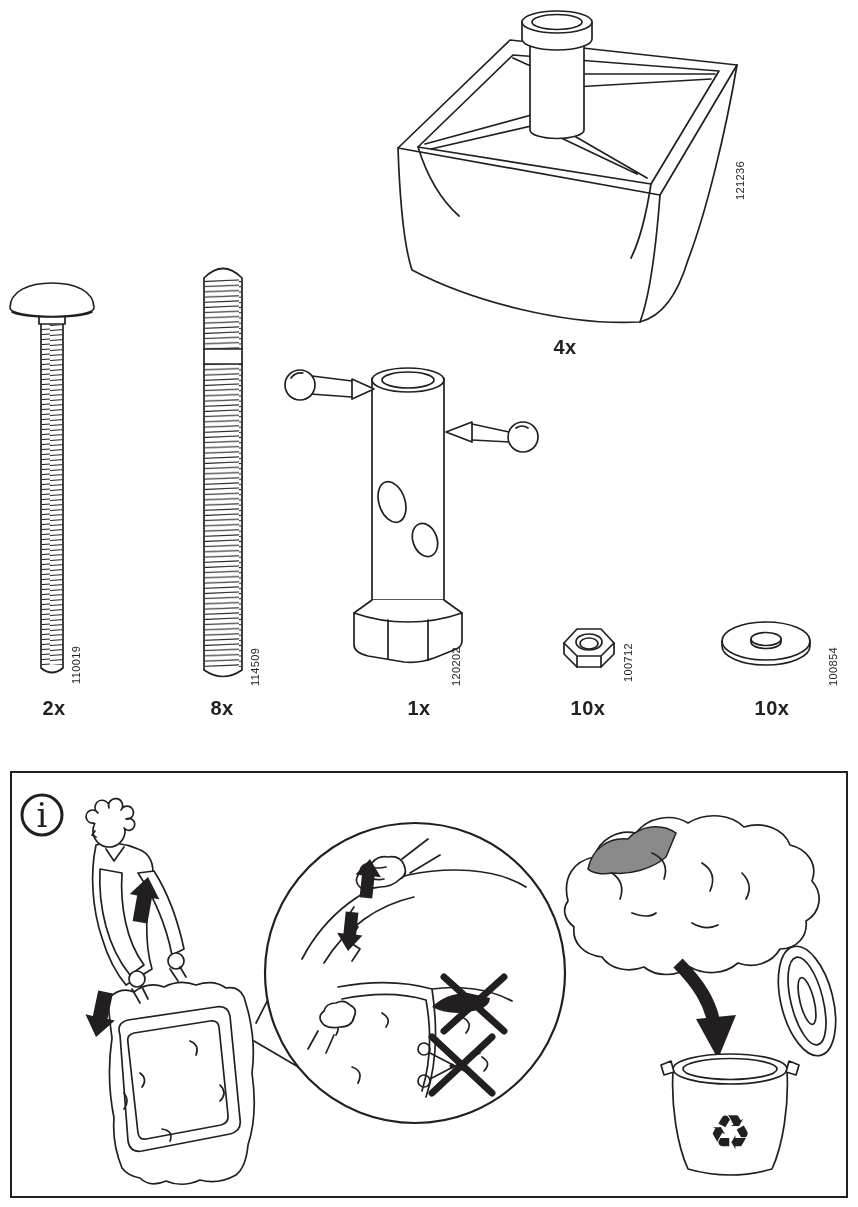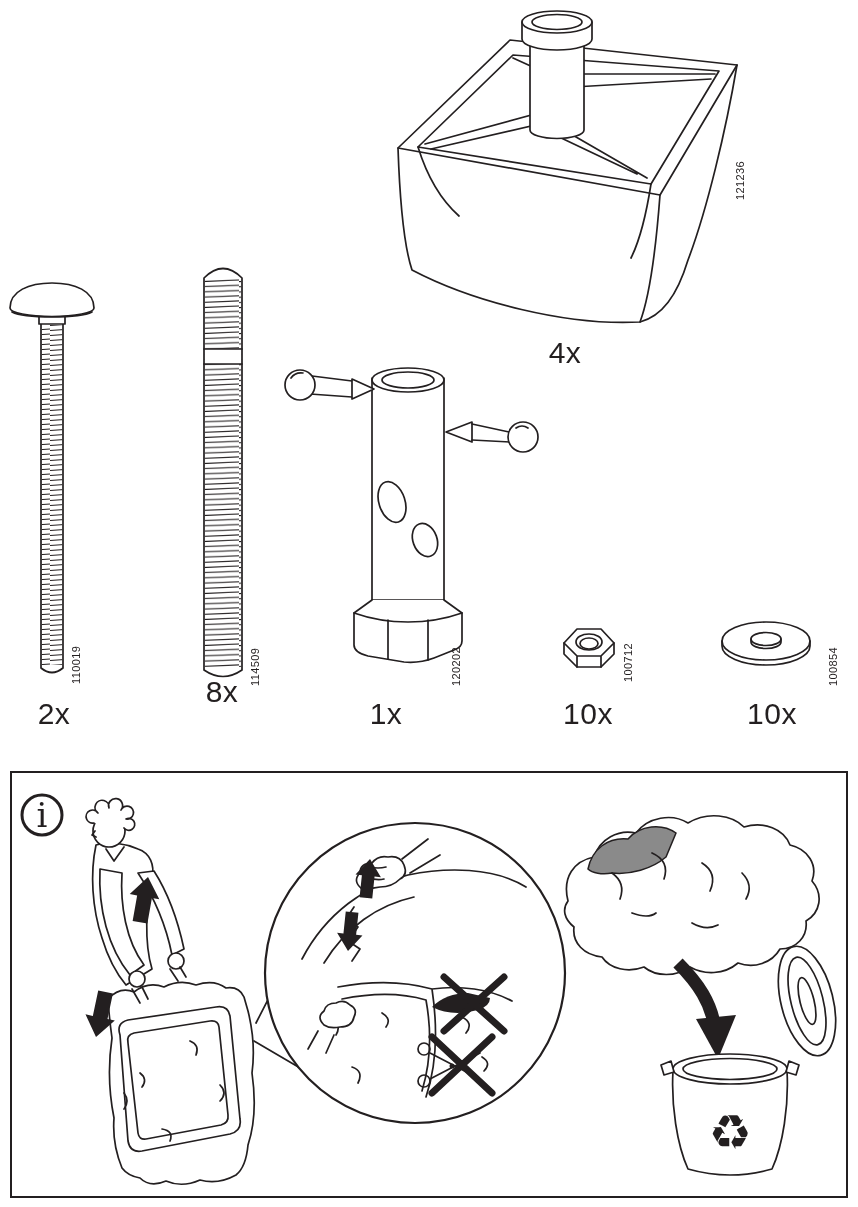--- a/index.html
+++ b/index.html
@@ -4,21 +4,21 @@
 <style>
   * { margin:0; padding:0; box-sizing:border-box; }
   html,body { background:#fff; }
   .page {
     position:relative; width:858px; height:1207px; background:#fff;
     font-family:"Liberation Sans", sans-serif; color:#231f20; overflow:hidden;
   }
   .art { position:absolute; }
   .qty {
     position:absolute; width:80px; text-align:center;
-    font-size:30px; color:#231f20; letter-spacing:0.5px;
+    font-size:20px; color:#231f20; letter-spacing:0.5px;font-weight:bold;
   }
   .pnum {
     position:absolute; font-size:11px; color:#231f20; white-space:nowrap;
     transform:rotate(-90deg); transform-origin:0 0; letter-spacing:0.4px;
   }
   .info-panel {
     position:absolute; left:10px; top:771px; width:838px; height:427px;
     border:2px solid #231f20; background:#fff;
   }
   .info-panel svg { position:absolute; left:0; top:0; }
@@ -100,22 +100,22 @@
 
   <svg class="art" style="left:718px;top:618px;width:96px;height:56px" viewBox="0 0 96 56">
     <ellipse class="wh ln" cx="48" cy="23" rx="44" ry="19"></ellipse>
     <path class="ln" d="M4,23 L4,28 A44,19 0 0 0 92,28 L92,23"></path>
     <ellipse class="wh ln" cx="48" cy="21" rx="15" ry="6.5"></ellipse>
     <path class="ln" d="M33,21 L33,24 A15,6.5 0 0 0 63,24 L63,21"></path>
   </svg>
 
   <div class="qty" style="left:525px;top:336px">4x</div>
   <div class="qty" style="left:14px;top:697px">2x</div>
-  <div class="qty" style="left:182px;top:675px">8x</div>
-  <div class="qty" style="left:346px;top:697px">1x</div>
+  <div class="qty" style="left:182px;top:697px">8x</div>
+  <div class="qty" style="left:379px;top:697px">1x</div>
   <div class="qty" style="left:548px;top:697px">10x</div>
   <div class="qty" style="left:732px;top:697px">10x</div>
 
   <div class="pnum" style="left:734px;top:200px">121236</div>
   <div class="pnum" style="left:70px;top:684px">110019</div>
   <div class="pnum" style="left:249px;top:686px">114509</div>
   <div class="pnum" style="left:450px;top:686px">120202</div>
   <div class="pnum" style="left:622px;top:682px">100712</div>
   <div class="pnum" style="left:827px;top:686px">100854</div>
 

